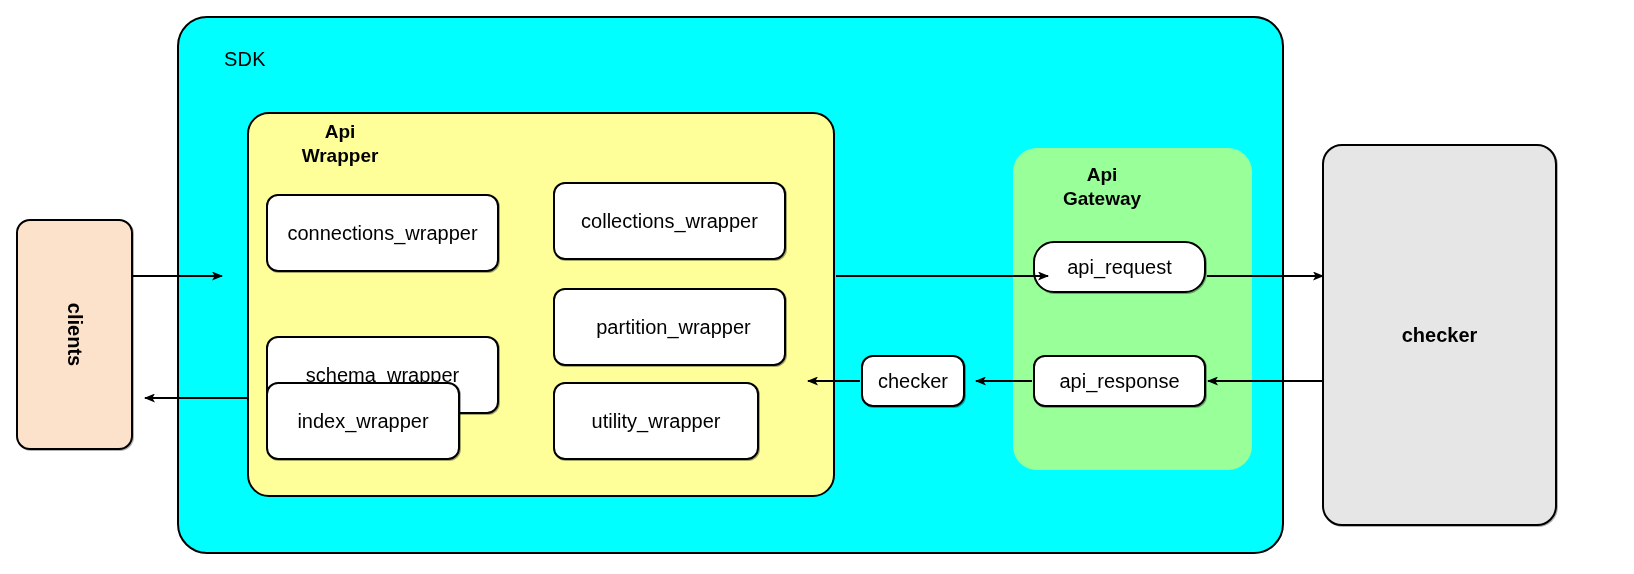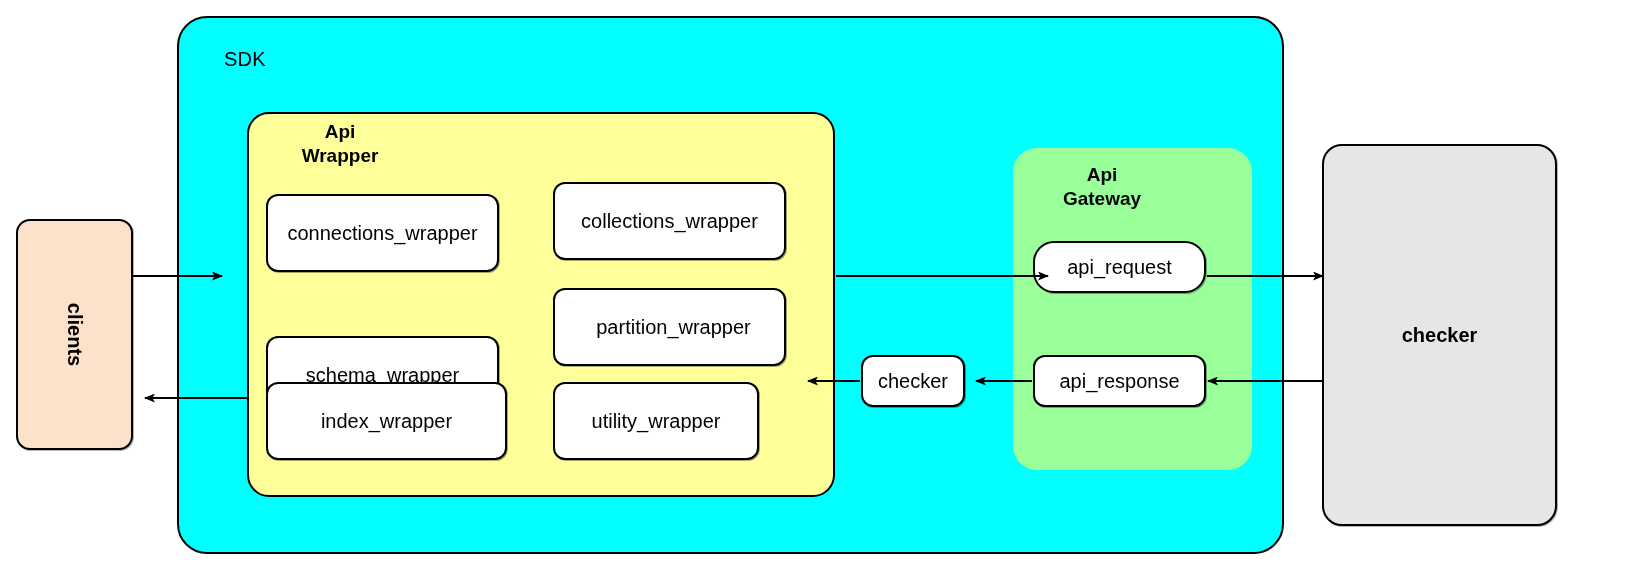--- a/index.html
+++ b/index.html
@@ -101,21 +101,21 @@
   
   .leaf {
     background: #ffffff;
     border-radius: 12px;
     font-size: 20px;
     color: #000000;
     box-shadow: 1px 1px 0 rgba(0,0,0,0.35);
   }
   #connections-wrapper { left: 266px; top: 194px; width: 233px; height: 78px; }
   #schema-wrapper      { left: 266px; top: 288px; width: 233px; height: 78px; margin-top: 48px; }
-  #index-wrapper       { left: 266px; top: 382px; width: 241px; height: 78px; }
+  #index-wrapper       { left: 266px; top: 382px; width: 194px; height: 78px; }
   #collections-wrapper { left: 553px; top: 182px; width: 233px; height: 78px; }
   #partition-wrapper   { left: 553px; top: 288px; width: 233px; height: 78px; padding-left: 8px; }
   #utility-wrapper     { left: 553px; top: 382px; width: 206px; height: 78px; }
   #api-request         { left: 1033px; top: 241px; width: 173px; height: 52px; border-radius: 21px; }
   #api-response        { left: 1033px; top: 355px; width: 173px; height: 52px; }
   #checker             { left: 861px; top: 355px; width: 104px; height: 52px; }
 
   
   #clients {
     left: 16px;

